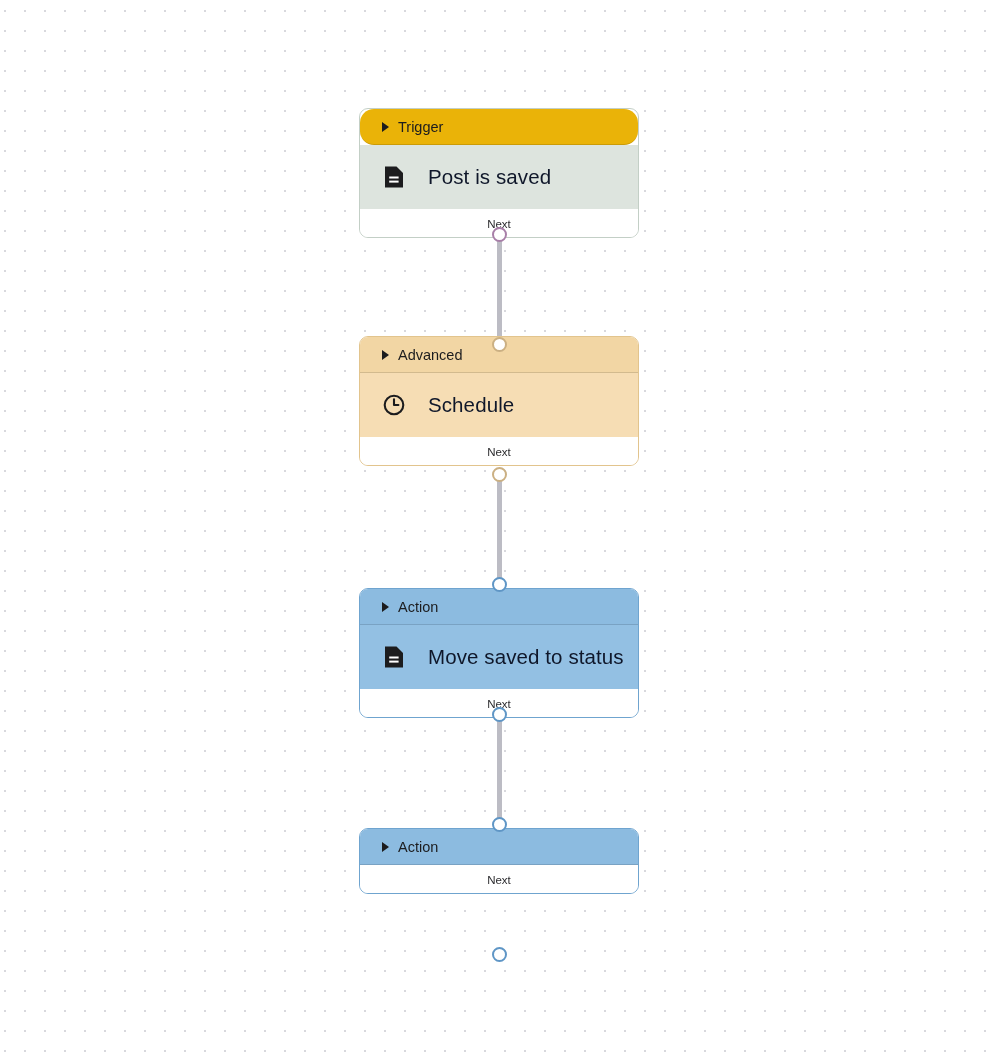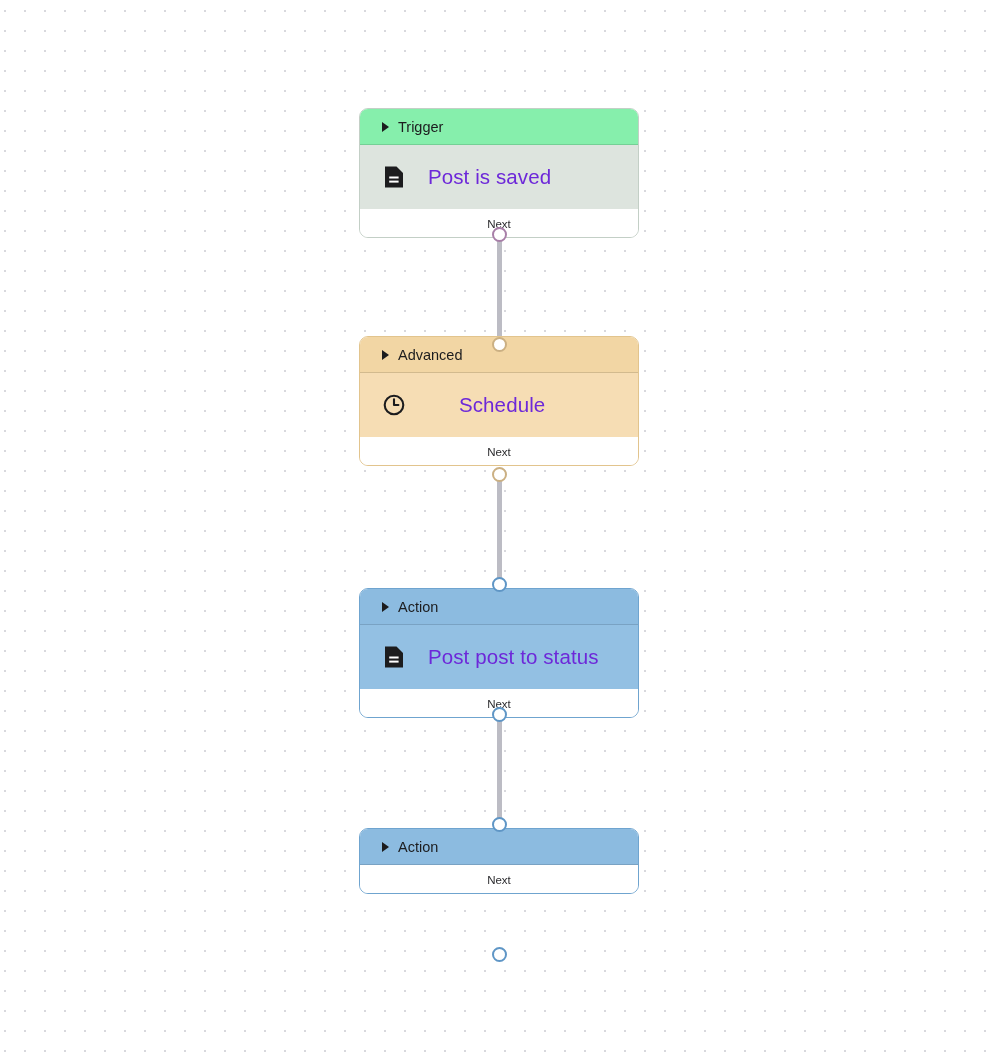--- a/index.html
+++ b/index.html
@@ -46,21 +46,21 @@
     border-bottom:5px solid transparent;
     margin-right:9px;flex:none;
   }
   .node-body{
     height:64px;
     display:flex;align-items:center;
     padding:0 16px 0 22px;
     box-sizing:border-box;
   }
   .node-icon{width:24px;height:24px;flex:none;margin-right:22px;display:flex;align-items:center;justify-content:center;}
-  .node-title{font-size:20.5px;color:#6d28d9;letter-spacing:.1px;white-space:nowrap;}
+  .node-title{font-size:20.5px;color:#0f172a;letter-spacing:.1px;white-space:nowrap;}
   .node-footer{
     height:28px;
     background:#ffffff;
     display:flex;align-items:center;justify-content:center;
     font-size:11.5px;color:#2b2b2e;
     padding-top:2px;
     box-sizing:border-box;
   }
 
   
@@ -68,26 +68,26 @@
     position:absolute;
     width:15px;height:15px;
     border-radius:50%;
     background:#ffffff;
     box-sizing:border-box;
     left:492px;
   }
 
   
   .t-trigger{border-color:#c3cfc6;}
-  .t-trigger .node-header{background:#86efac;}
+  .t-trigger .node-header{background:#eab308;border-radius:14px;}
   .t-trigger .node-body{background:#dde4de;}
 
   .t-advanced{border-color:#e2c48d;}
   .t-advanced .node-header{background:#f2d6a4;}
-  .t-advanced .node-body{background:#f6ddb4;gap:31px;}
+  .t-advanced .node-body{background:#f6ddb4;}
 
   .t-action{border-color:#6fa4cf;}
   .t-action .node-header{background:#8cbbe0;}
   .t-action .node-body{background:#93c0e3;}
 </style>
 </head>
 <body>
 
 <div id="canvas">
 
@@ -148,21 +148,21 @@
         <span>Action</span>
       </div>
       <div class="node-body">
         <span class="node-icon">
           <svg width="22" height="24" viewBox="0 0 22 24" aria-hidden="true">
             <path d="M2 1.5h11.5L20 8v14.5H2z" fill="#1c1c1e"></path>
             <rect x="6.2" y="11.5" width="9.4" height="2" fill="#ffffff"></rect>
             <rect x="6.2" y="15.6" width="9.4" height="2" fill="#ffffff"></rect>
           </svg>
         </span>
-        <span class="node-title">Post post to status</span>
+        <span class="node-title">Move saved to status</span>
       </div>
       <div class="node-footer">
         <span>Next</span>
       </div>
     </div>
   </div>
   <div class="port" style="top:577px;border:2.2px solid #5f96c6;"></div>
   <div class="port" style="top:707px;border:2.2px solid #5f96c6;"></div>
 
   <div class="node t-action" style="top:828px;">

